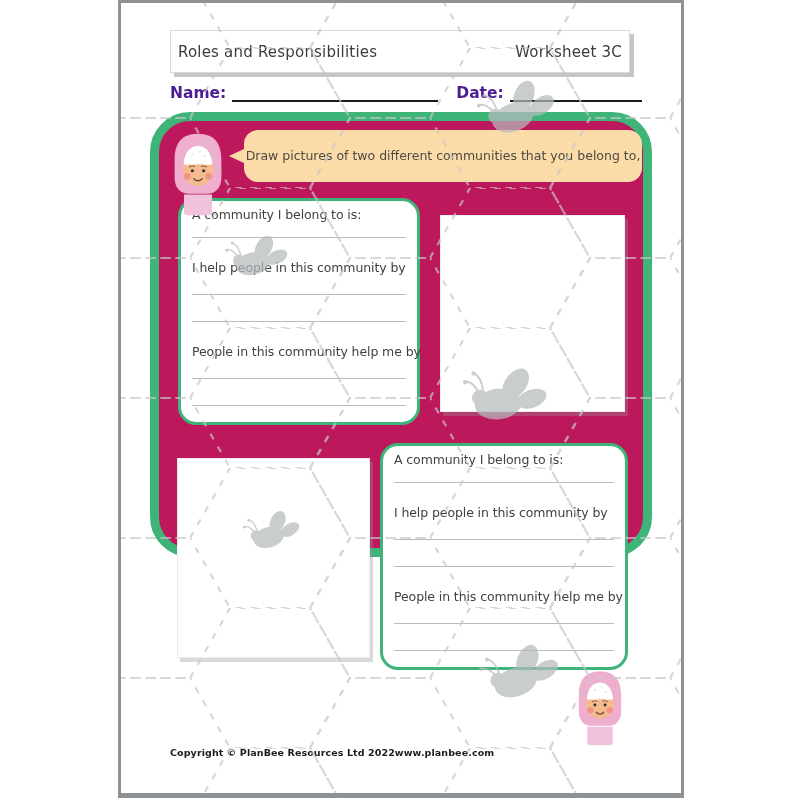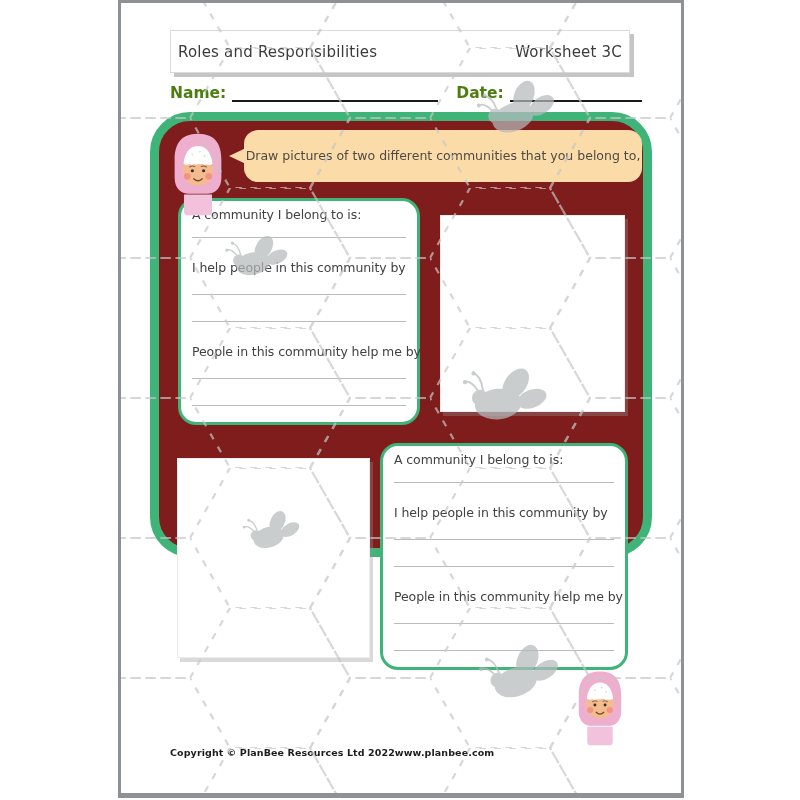--- a/index.html
+++ b/index.html
@@ -13,30 +13,30 @@
 
   
   .header-box{
     position:absolute;left:52px;top:30px;width:460px;height:43px;background:#fff;
     border:1px solid #dadada;box-shadow:4px 4px 0 rgba(140,140,140,.5);
     display:flex;align-items:center;justify-content:space-between;
     padding:0 7px;box-sizing:border-box;font-size:15px;color:#3b3b3b;letter-spacing:.2px;z-index:2;
   }
   
   .name-row{position:absolute;left:52px;top:84px;width:472px;display:flex;align-items:flex-end;
-    font-weight:bold;font-size:15.5px;color:#4d7c0f;z-index:2;}
+    font-weight:bold;font-size:15.5px;color:#4c1d95;z-index:2;}
   .fill-line{border-bottom:2px solid #1a1a1a;height:15px;margin:0 6px;}
   .fill-line.name{width:206px;}
   .fill-line.date{width:132px;margin-right:0;}
   .date-label{margin-left:12px;}
 
   
   .container{
     position:absolute;left:32px;top:112px;width:502px;height:445px;box-sizing:border-box;
-    background:#7f1d1d;border:9px solid #3FB478;border-radius:40px;z-index:1;
+    background:#be185d;border:9px solid #3FB478;border-radius:40px;z-index:1;
   }
 
   
   .bubble{
     position:absolute;background:#FBDCA9;border-radius:14px;
     display:flex;flex-direction:column;justify-content:center;text-align:center;
     font-size:12.5px;line-height:1.55;color:#4e4a43;z-index:2;white-space:nowrap;
   }
   .tail{position:absolute;width:0;height:0;}
   .bubble.top{left:85px;top:9px;width:398px;height:52px;}

